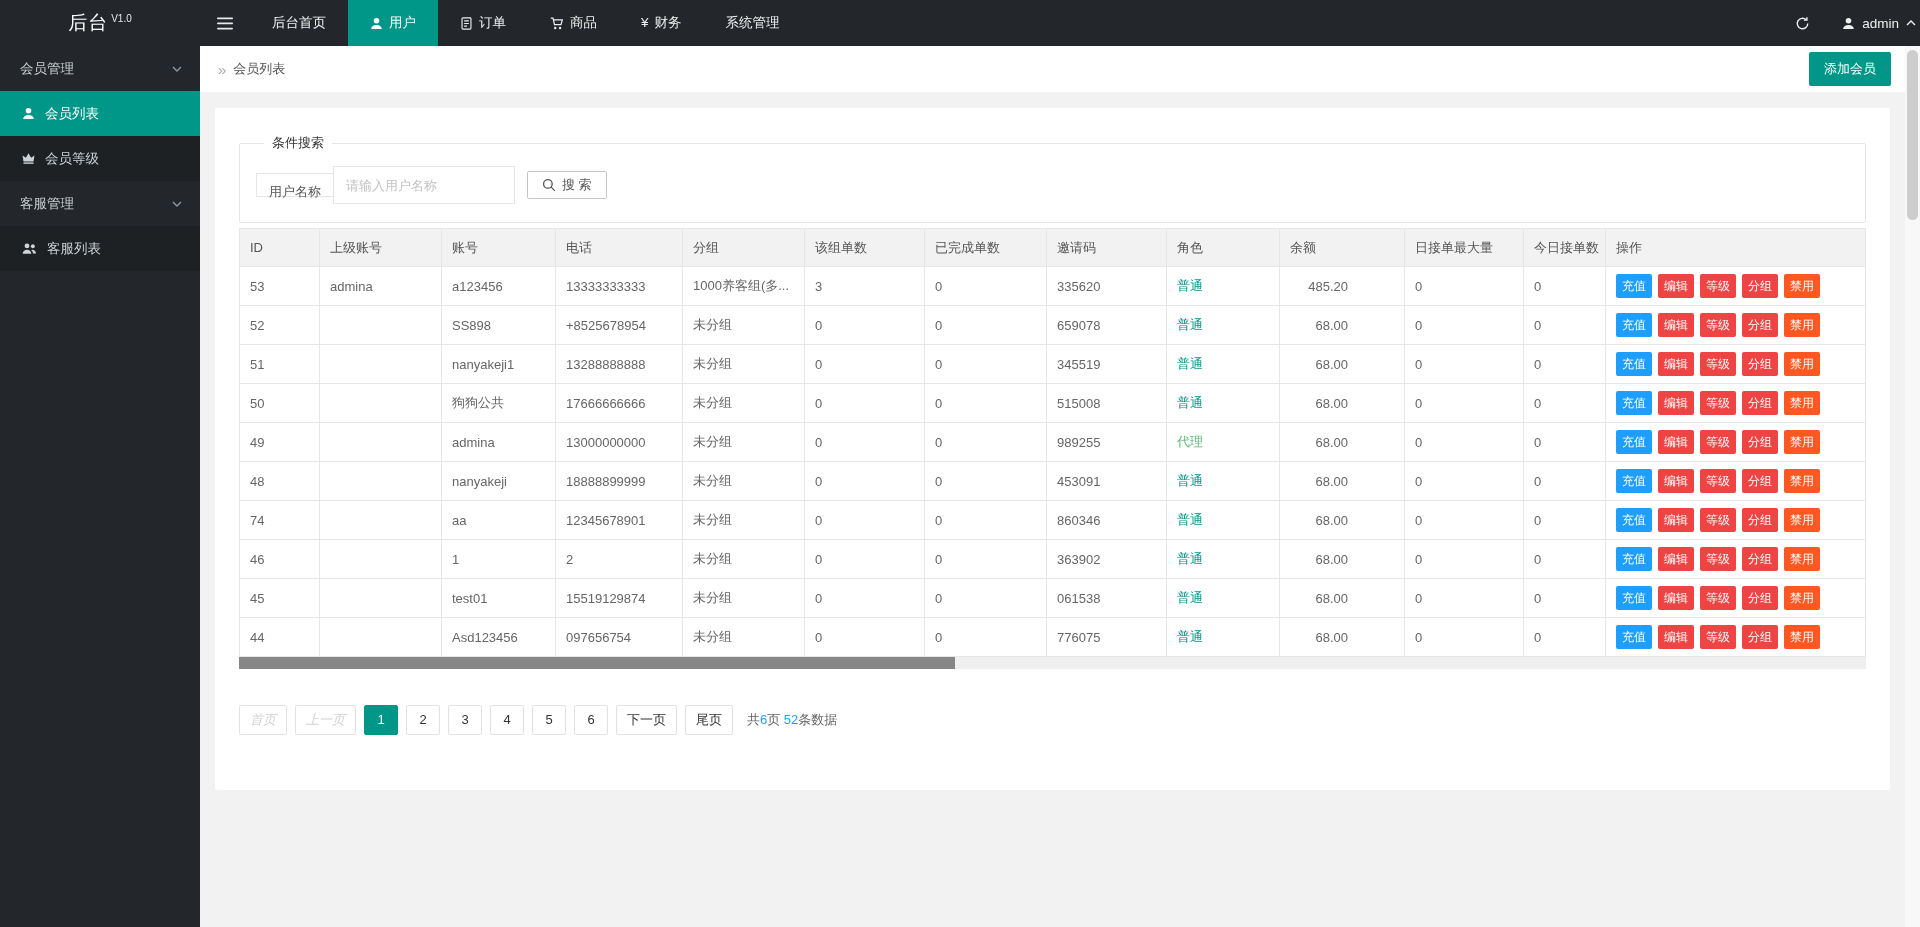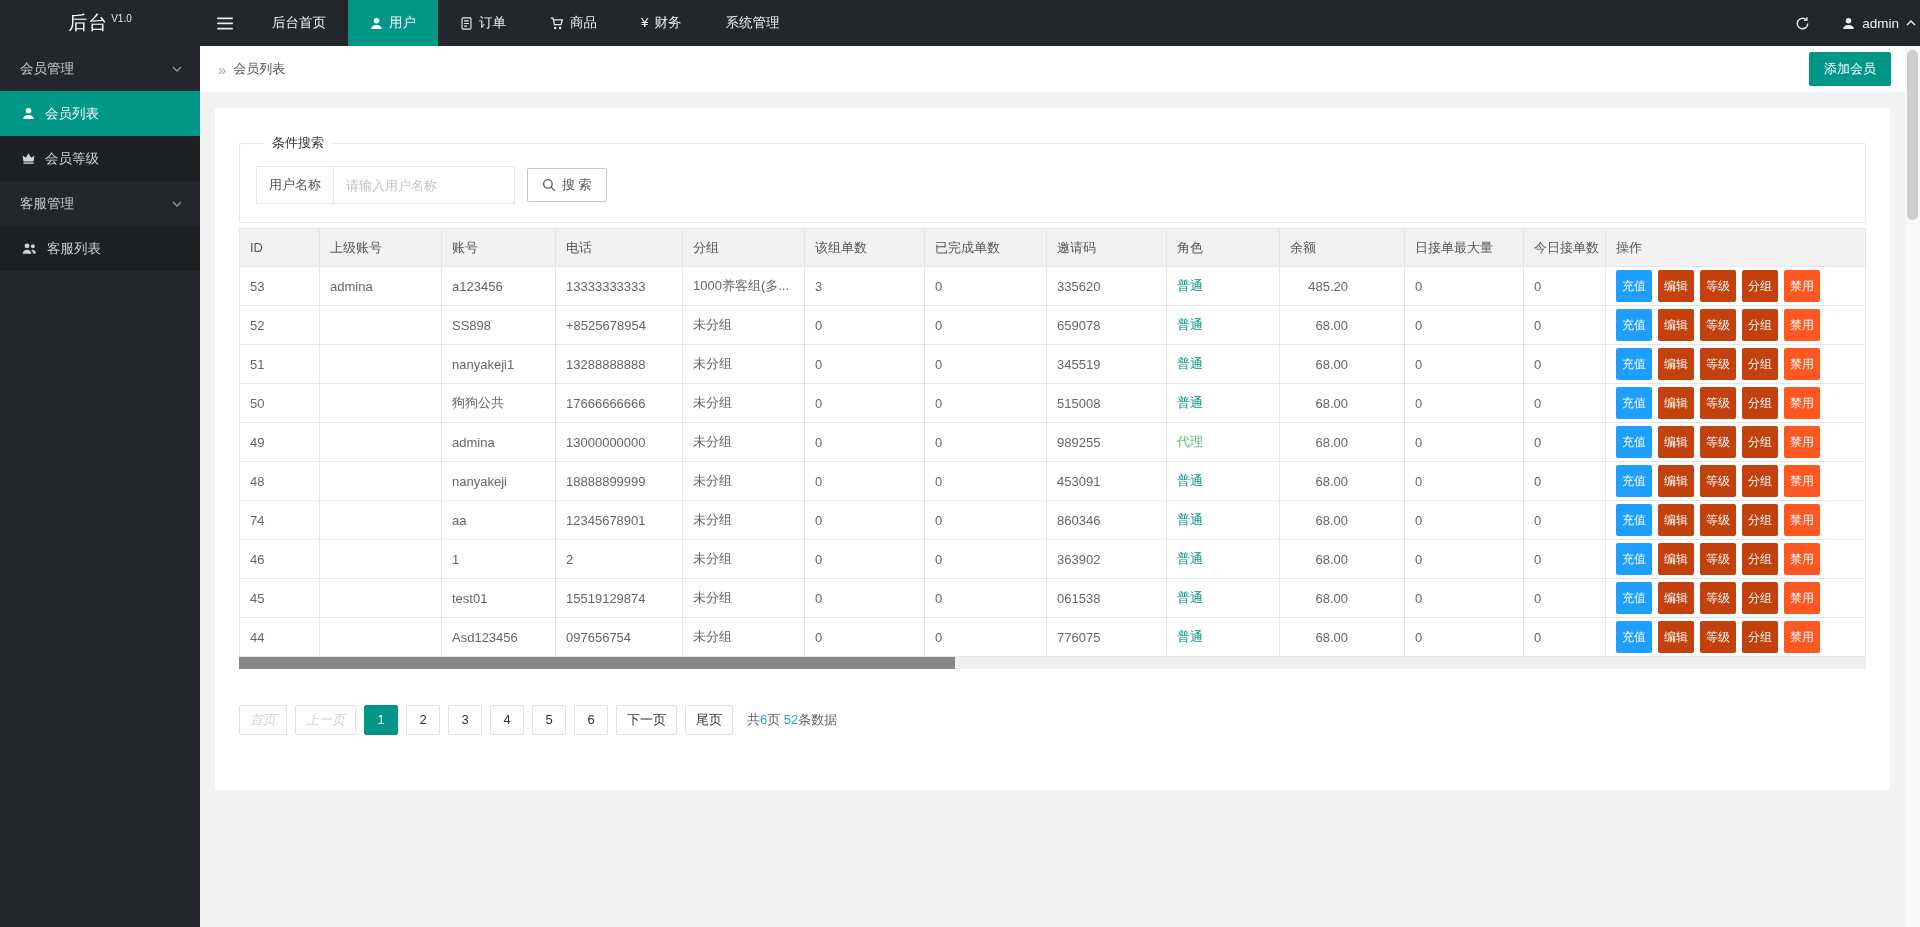--- a/index.html
+++ b/index.html
@@ -44,44 +44,44 @@
   .add-btn { margin-left:auto; background:#009688; color:#fff; border:none; border-radius:2px;
     font-size:13px; padding:8px 15px; cursor:pointer; }
   .content { padding:16px 15px 0 15px; }
   .card { background:#fff; height:682px; padding:26px 24px; border-radius:2px; }
 
   
   .search-fieldset { border:1px solid #e6e6e6; border-radius:2px; padding:10px 16px 18px 16px;
     margin-bottom:5px; }
   .search-fieldset legend { font-size:13px; color:#333; padding:0 8px; margin-left:8px; }
   .search-row { display:flex; align-items:center; margin-top:4px; }
-  .search-label { height:38px; line-height:36px; border:1px solid #e6e6e6; background:#fff;
+  .search-label { height:24px; line-height:36px; border:1px solid #e6e6e6; background:#fff;
     padding:0 12px; font-size:13px; color:#555; white-space:nowrap; }
   .search-input { width:182px; height:38px; border:1px solid #e6e6e6; margin-left:-1px;
     padding:0 12px; font-size:13px; color:#666; outline:none; }
   .search-input::placeholder { color:#c2c2c2; }
-  .search-btn { margin-left:12px; height:34px; padding:0 14px; background:#fff;
+  .search-btn { margin-left:12px; height:28px; padding:0 14px; background:#fff;
     border:1px solid #c6c6c6; border-radius:2px; font-size:13px; color:#555;
     display:flex; align-items:center; gap:6px; cursor:pointer; }
 
   
   .data-table { width:100%; border-collapse:collapse; table-layout:fixed; }
   .data-table th { background:#f2f2f2; font-weight:normal; color:#555; font-size:13px;
     text-align:left; padding:0 10px; height:38px; border:1px solid #e6e6e6; white-space:nowrap;
     overflow:hidden; }
   .data-table td { font-size:13px; color:#666; padding:0 10px; height:39px;
     border:1px solid #e6e6e6; background:#fff; white-space:nowrap; overflow:hidden;
     text-overflow:ellipsis; }
   .cell-balance { text-align:right; padding-right:56px !important; }
   .role-normal { color:#009688; }
   .role-agent { color:#5FB878; }
-  .act-btn { height:32px; padding:0 6px; border:none; border-radius:2px; color:#fff;
+  .act-btn { height:24px; padding:0 6px; border:none; border-radius:2px; color:#fff;
     font-size:12px; margin-right:6px; cursor:pointer; }
   .btn-blue { background:#1E9FFF; }
-  .btn-teal { background:#c2410c; }
+  .btn-teal { background:#ef4444; }
   .btn-red  { background:#FF5722; }
 
   
   .h-scrollbar { height:12px; background:#efefef; position:relative; }
   .h-thumb { position:absolute; left:0; top:0; height:12px; width:44%; background:#868686; }
 
   
   .pagination { margin-top:36px; display:flex; align-items:center; }
   .pg-btn { display:inline-block; min-width:34px; height:30px; line-height:28px; padding:0 10px;
     border:1px solid #e2e2e2; background:#fff; color:#333; font-size:13px; text-align:center;

